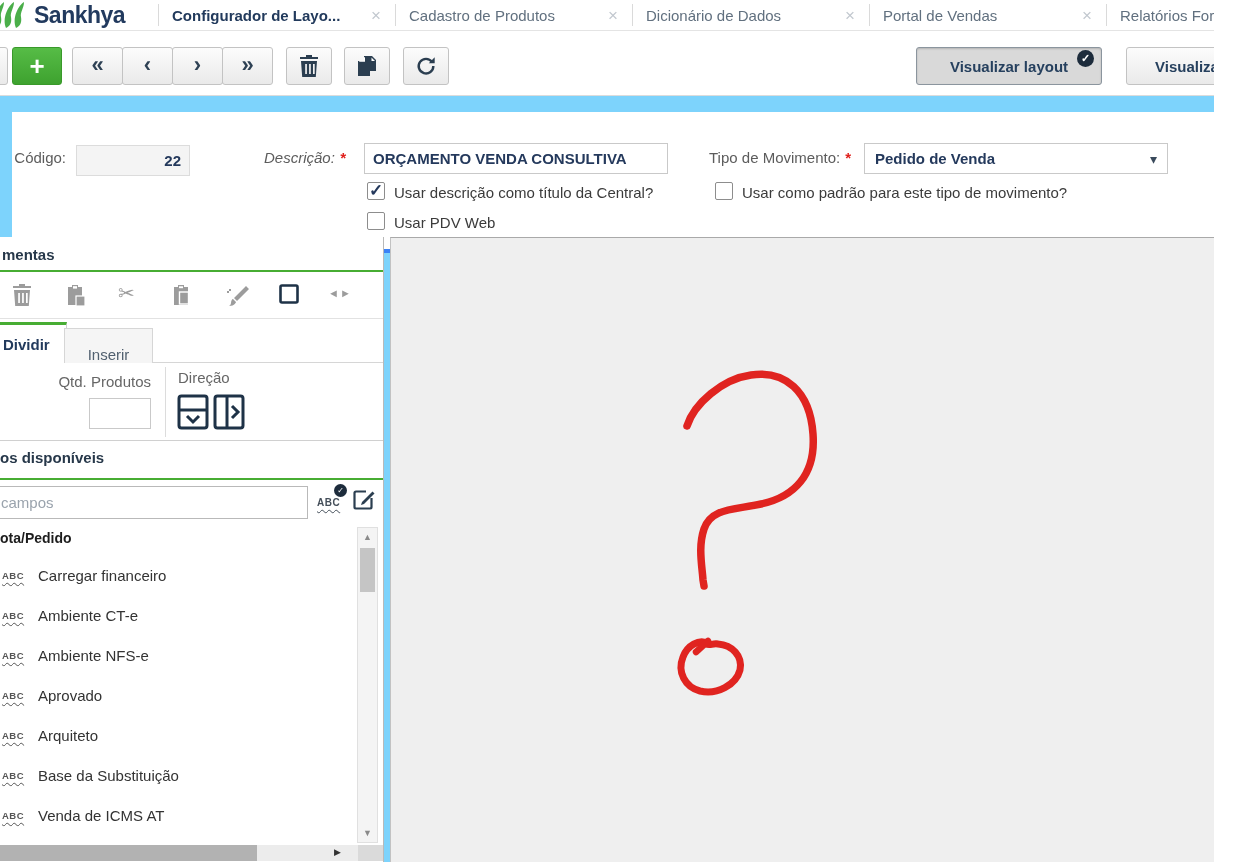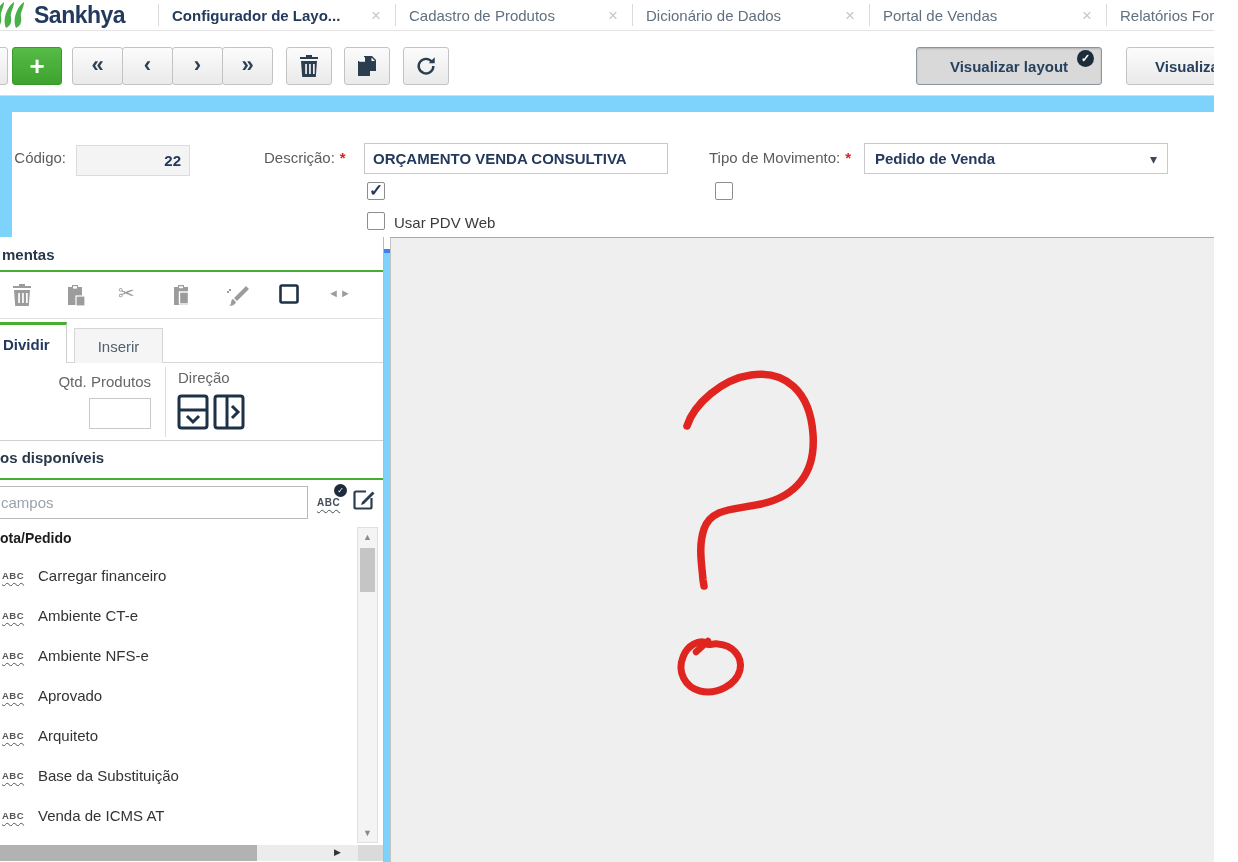--- a/index.html
+++ b/index.html
@@ -51,22 +51,22 @@
   
   .panel { position:absolute; left:0; top:237px; width:384px; height:625px; background:#fff;
            border-right:1px solid #b9b9b9; overflow:hidden; }
   .ptitle { position:absolute; left:2px; font-size:15px; font-weight:700; color:#27384a; white-space:nowrap; }
   .greenline { position:absolute; left:0; width:100%; height:2px; background:#47ad33; }
   .iconrow { position:absolute; left:0; top:36px; width:100%; height:46px; border-bottom:1px solid #e2e2e2; }
   .gicon { position:absolute; top:11px; color:#9c9c9c; }
   .ptab { position:absolute; font-size:15px; display:flex; align-items:center; cursor:pointer; }
   .ptab.active { left:0; top:85px; width:67px; height:41px; background:#fff; border-top:3px solid #47ad33;
                  border-right:1px solid #cfcfcf; font-weight:700; color:#223a5c; padding-left:3px; z-index:2; }
-  .ptab.idle { left:74px; top:91px; width:89px; height:35px; background:#f5f5f5; border:1px solid #d6d6d6;
-               border-bottom:none; color:#51606f; justify-content:center; z-index:2; }
+  .ptab.idle { left:64px; top:91px; width:89px; height:35px; background:#f5f5f5; border:1px solid #d6d6d6;
+               border-bottom:none; color:#51606f; justify-content:center; z-index:2;align-items:flex-end; }
   .tabline { position:absolute; left:67px; top:125px; width:317px; height:1px; background:#d6d6d6; }
   .qtdlabel { position:absolute; left:0; top:136px; width:151px; text-align:right; font-size:15px; color:#666; }
   .qtdinput { position:absolute; left:89px; top:161px; width:62px; height:31px; border:1px solid #c9c9c9;
               font-size:15px; padding:0 6px; outline:none; font-family:"Liberation Sans",sans-serif; }
   .vdiv { position:absolute; left:165px; top:130px; height:70px; width:1px; background:#dcdcdc; }
   .dirlabel { position:absolute; left:178px; top:132px; font-size:15px; color:#666; }
   .diricon { position:absolute; top:156px; cursor:pointer; }
   .secdiv { position:absolute; left:0; top:203px; width:100%; height:1px; background:#d0d0d0; }
   .searchrow { position:absolute; left:0; top:247px; width:100%; height:40px; }
   .searchinput { position:absolute; left:-10px; top:2px; width:318px; height:33px; border:1px solid #b9b9b9;
@@ -172,37 +172,39 @@
       </span>
     </div>
     <div class="tbtn" style="left:1126px; width:200px; justify-content:flex-start; padding-left:28px;">
       <span>Visualizar TC</span>
     </div>
   </div>
 
   <div class="formarea">
     <span class="flabel" style="left:-12px; top:37px; width:66px; text-align:right;">Código:</span>
     <input class="finput ro" style="left: 64px; top: 33px; width: 114px;" readonly="" value="22">
-    <span class="flabel" style="left:252px; top:37px;">
+    <span class="flabel" style="left:252px; top:37px;font-style:italic;">
       <span>Descrição:</span><span class="req">*</span>
     </span>
     <input class="finput" style="left: 352px; top: 31px; width: 304px;" value="ORÇAMENTO VENDA CONSULTIVA">
     <span class="flabel" style="left:697px; top:37px;">
       <span>Tipo de Movimento:</span><span class="req">*</span>
     </span>
     <div class="fselect" style="left:852px; top:31px; width:304px;">
       <span class="sval">Pedido de Venda</span>
       <span class="caret">▾</span>
     </div>
 
     <div class="cb" style="left:355px; top:70px;">
       <span class="mark">✓</span>
     </div>
+    <span class="cblabel" style="left:382px; top:72px;">Usar descrição como título da Central?</span>
 
     <div class="cb" style="left:703px; top:70px;"></div>
+    <span class="cblabel" style="left:730px; top:72px;">Usar como padrão para este tipo de movimento?</span>
 
     <div class="cb" style="left:355px; top:100px;"></div>
     <span class="cblabel" style="left:382px; top:102px;">Usar PDV Web</span>
   </div>
 
   <div class="panel">
     <span class="ptitle" style="top:9px;">mentas</span>
     <div class="greenline" style="top:33px;"></div>
 
     <div class="iconrow">

